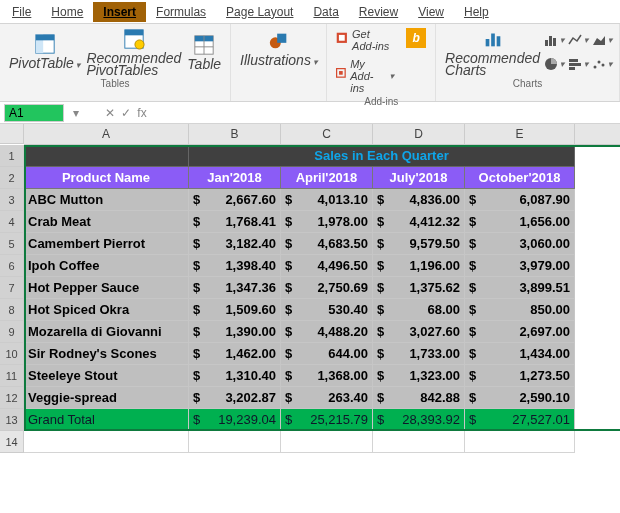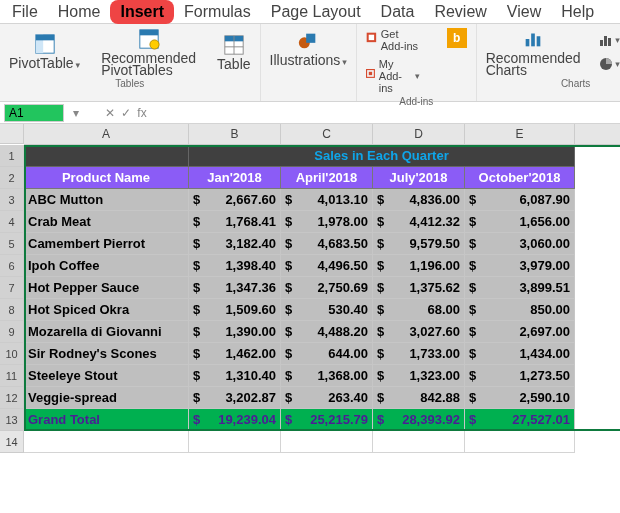--- a/index.html
+++ b/index.html
@@ -1,26 +1,26 @@
 <!DOCTYPE html>
 <html><head>
 <meta charset="utf-8">
 <style>
 * { margin: 0; padding: 0; box-sizing: border-box; font-family: "Segoe UI", Arial, sans-serif; }
 body { background: #fff; width: 620px; font-size: 12px; user-select: none; }
 
 
 .menu { display: flex; height: 24px; align-items: center; border-bottom: 1px solid #d4d4d4; padding: 0 2px; gap: 0; }
-.menu-item { padding: 3px 10px; font-size: 16px; color: #444; cursor: pointer; }
-.menu-item.active { background: #ef4444; color: #000; font-weight: 600; border-radius: 8px; }
+.menu-item { padding: 3px 10px; font-size: 12px; color: #444; cursor: pointer; text-decoration: underline; }
+.menu-item.active { background: #a16207; color: #000; font-weight: 600; }
 
 
 .ribbon { display: flex; height: 78px; border-bottom: 1px solid #d4d4d4; background: #f3f3f3; }
 .ribbon-group { display: flex; flex-direction: column; align-items: center; justify-content: space-between; border-right: 1px solid #e1e1e1; padding: 2px 6px 1px 6px; }
-.ribbon-group-body { display: flex; align-items: center; gap: 15px; flex: 1; }
+.ribbon-group-body { display: flex; align-items: center; gap: 0; flex: 1; font-style: italic; }
 .ribbon-group-label { font-size: 10px; color: #666; padding-bottom: 18px; }
 .rbtn-l { display: flex; flex-direction: column; align-items: center; justify-content: center; padding: 2px 3px; gap: 2px; cursor: pointer; }
 .rbtn-l-label { font-size: 14px; color: #444; text-align: left; line-height: 12px; }
 .rbtn-s { display: flex; align-items: center; gap: 4px; font-size: 11px; color: #444; cursor: pointer; padding: 2px 3px; }
 .r-icon { width: 16px; height: 16px; display:inline-block; }
 .r-icon-l { width: 22px; height: 22px; }
 .drop-arrow::after { content: "▾"; font-size: 9px; color: #666; margin-left: 2px; }
 
 
 .chart-grid { display: grid; grid-template-columns: repeat(3, 22px); grid-template-rows: repeat(2, 22px); gap: 2px; }
@@ -50,21 +50,21 @@
 .sel-area { position: relative; }
 .sel-outline { position: absolute; pointer-events: none; border: 2px solid #0e7a3e; top: 0; left: 0; right: -2px; }
 
 
 .row1 .cell { background: #404040; color: #0ea5e9; font-weight: 700; border-color: #666; }
 .row1-title { grid-column: 2 / span 4; justify-content: center; }
 .row2 .cell { background: #8b5cf6; color: #fff; font-weight: 700; border-color: #777; justify-content: center; }
 .row2 .cell.first { justify-content: center; }
 .row-data .cell { background: #bfbfbf; font-weight: bold; }
 .row-data .cell:first-child { text-align: left; }
-.row-total .cell { background: #00b050; color: #4c1d95; font-weight: 700; }
+.row-total .cell { background: #00b050; color: #0f172a; font-weight: 400; }
 
 .money { justify-content: space-between; }
 .money .cur { }
 .money .val { }
 
 </style>
 </head>
 <body>
 
 <div class="menu">

